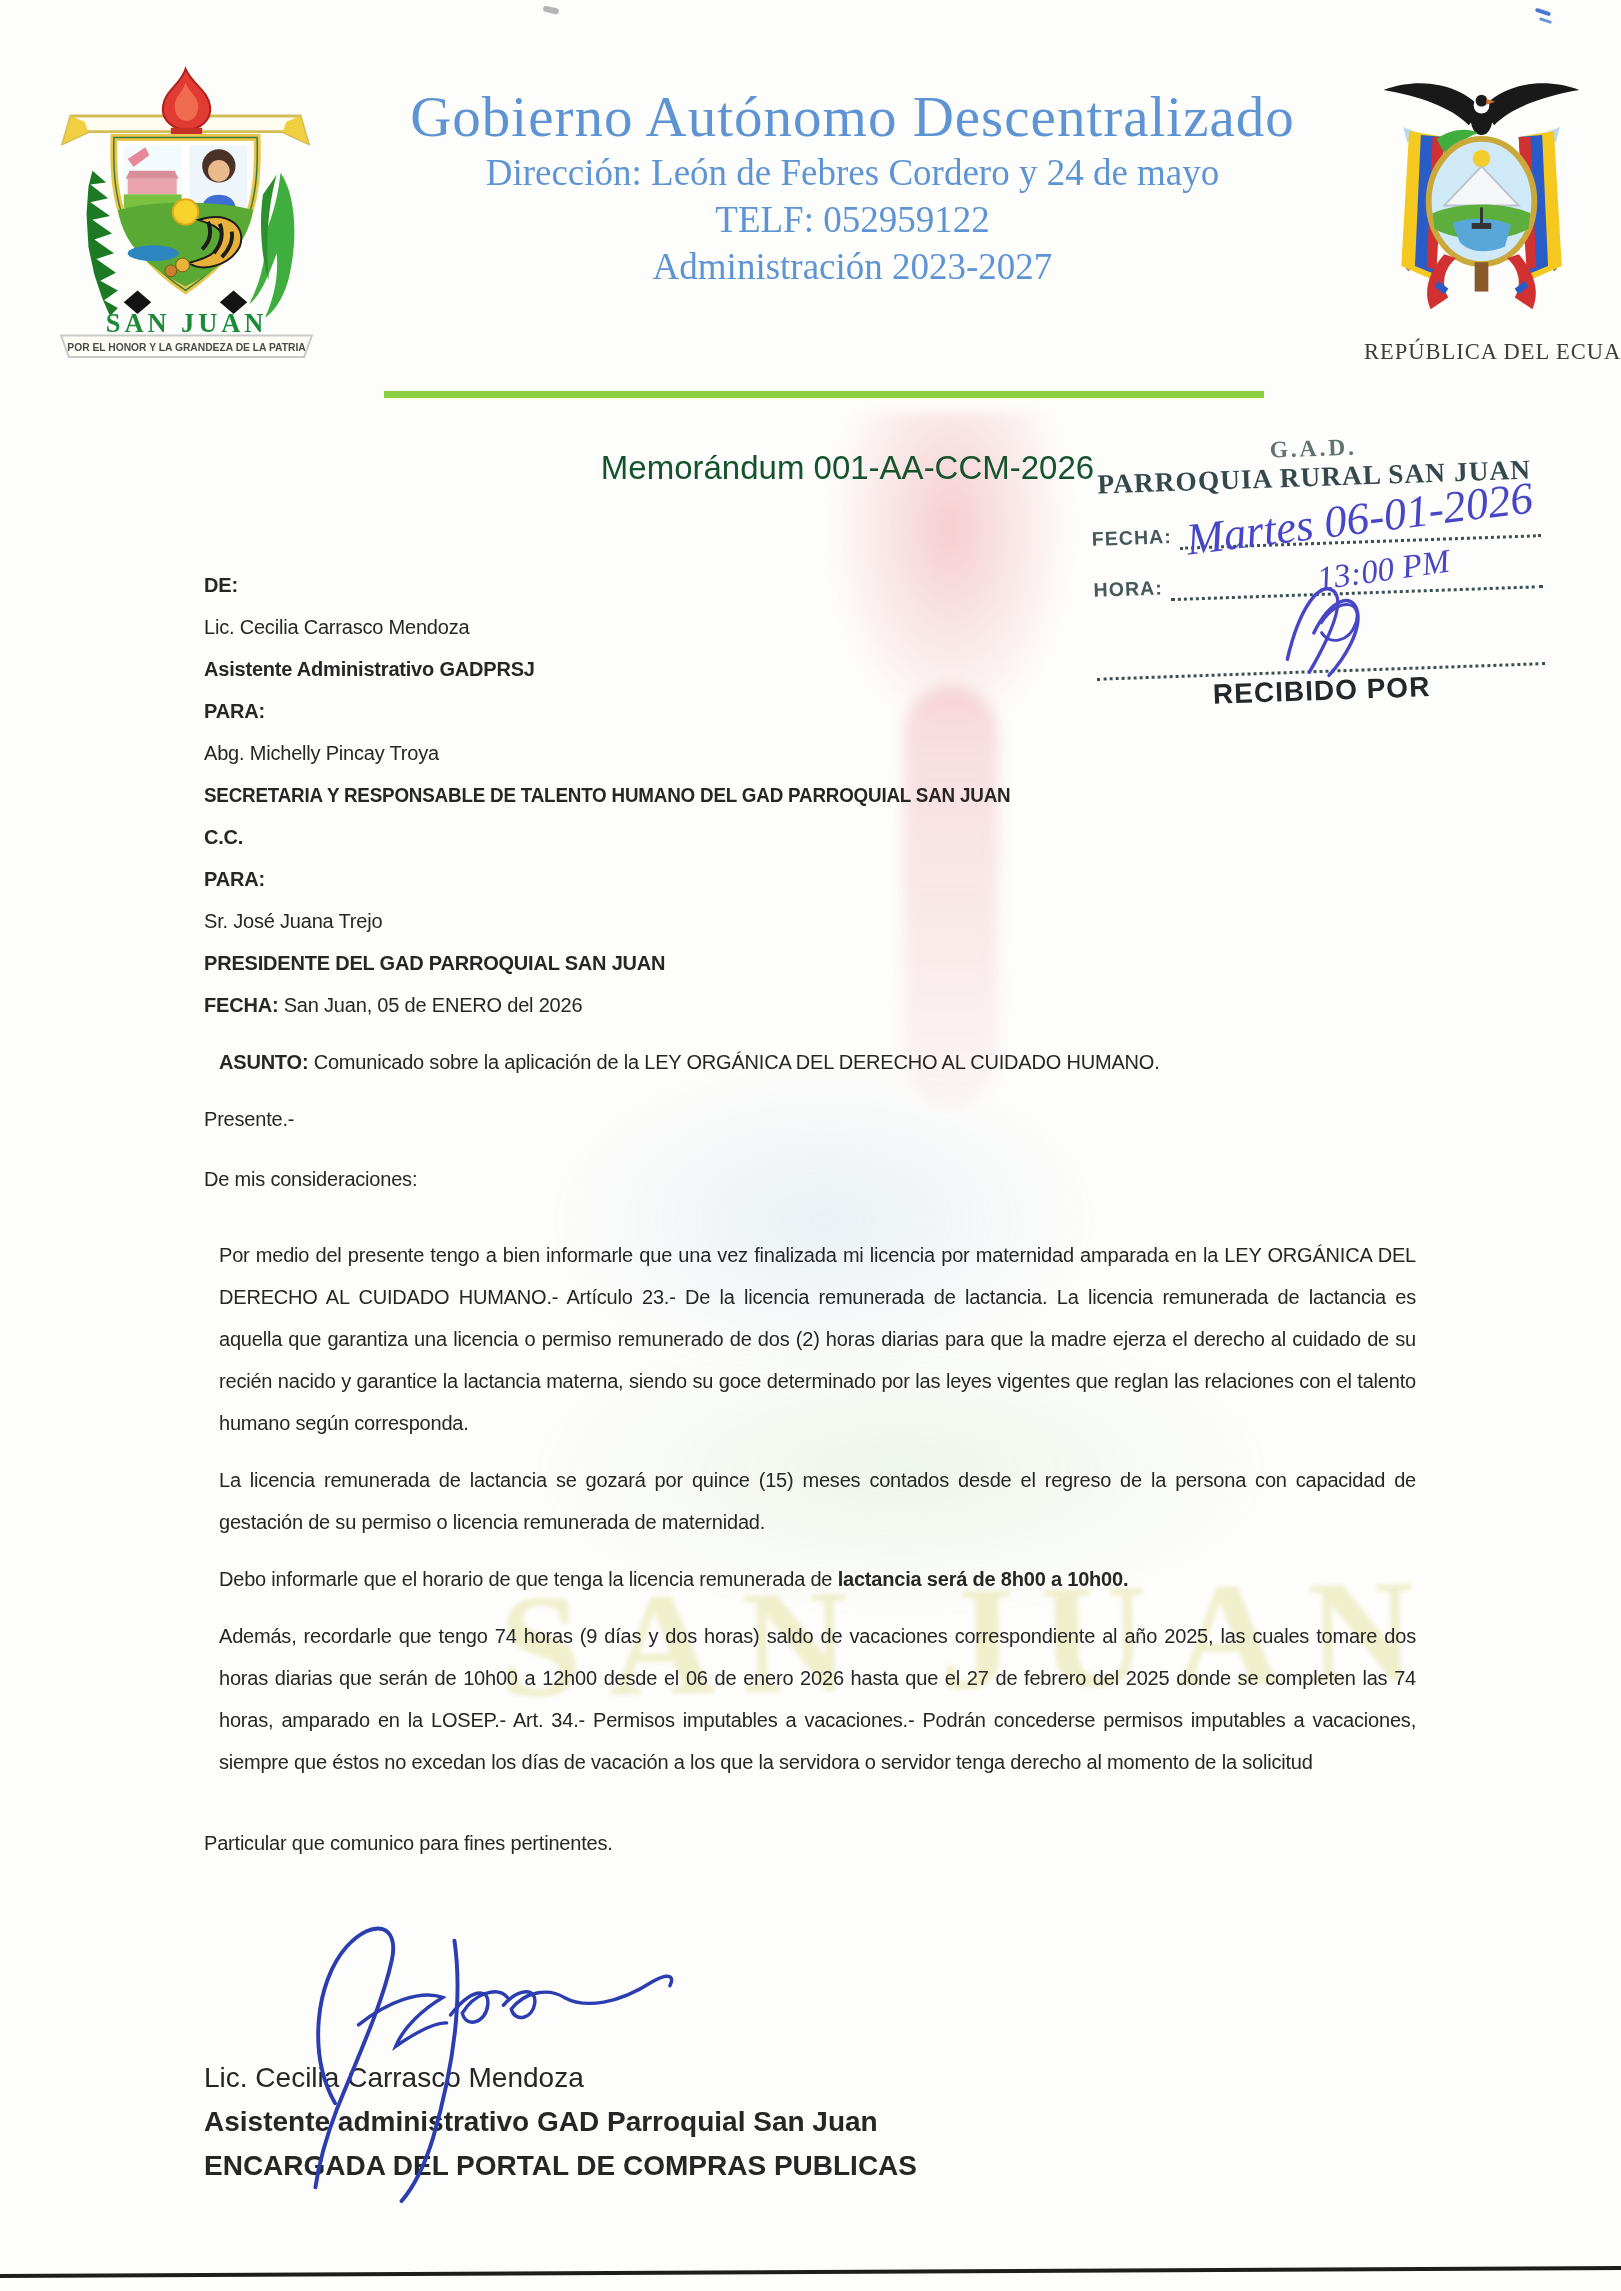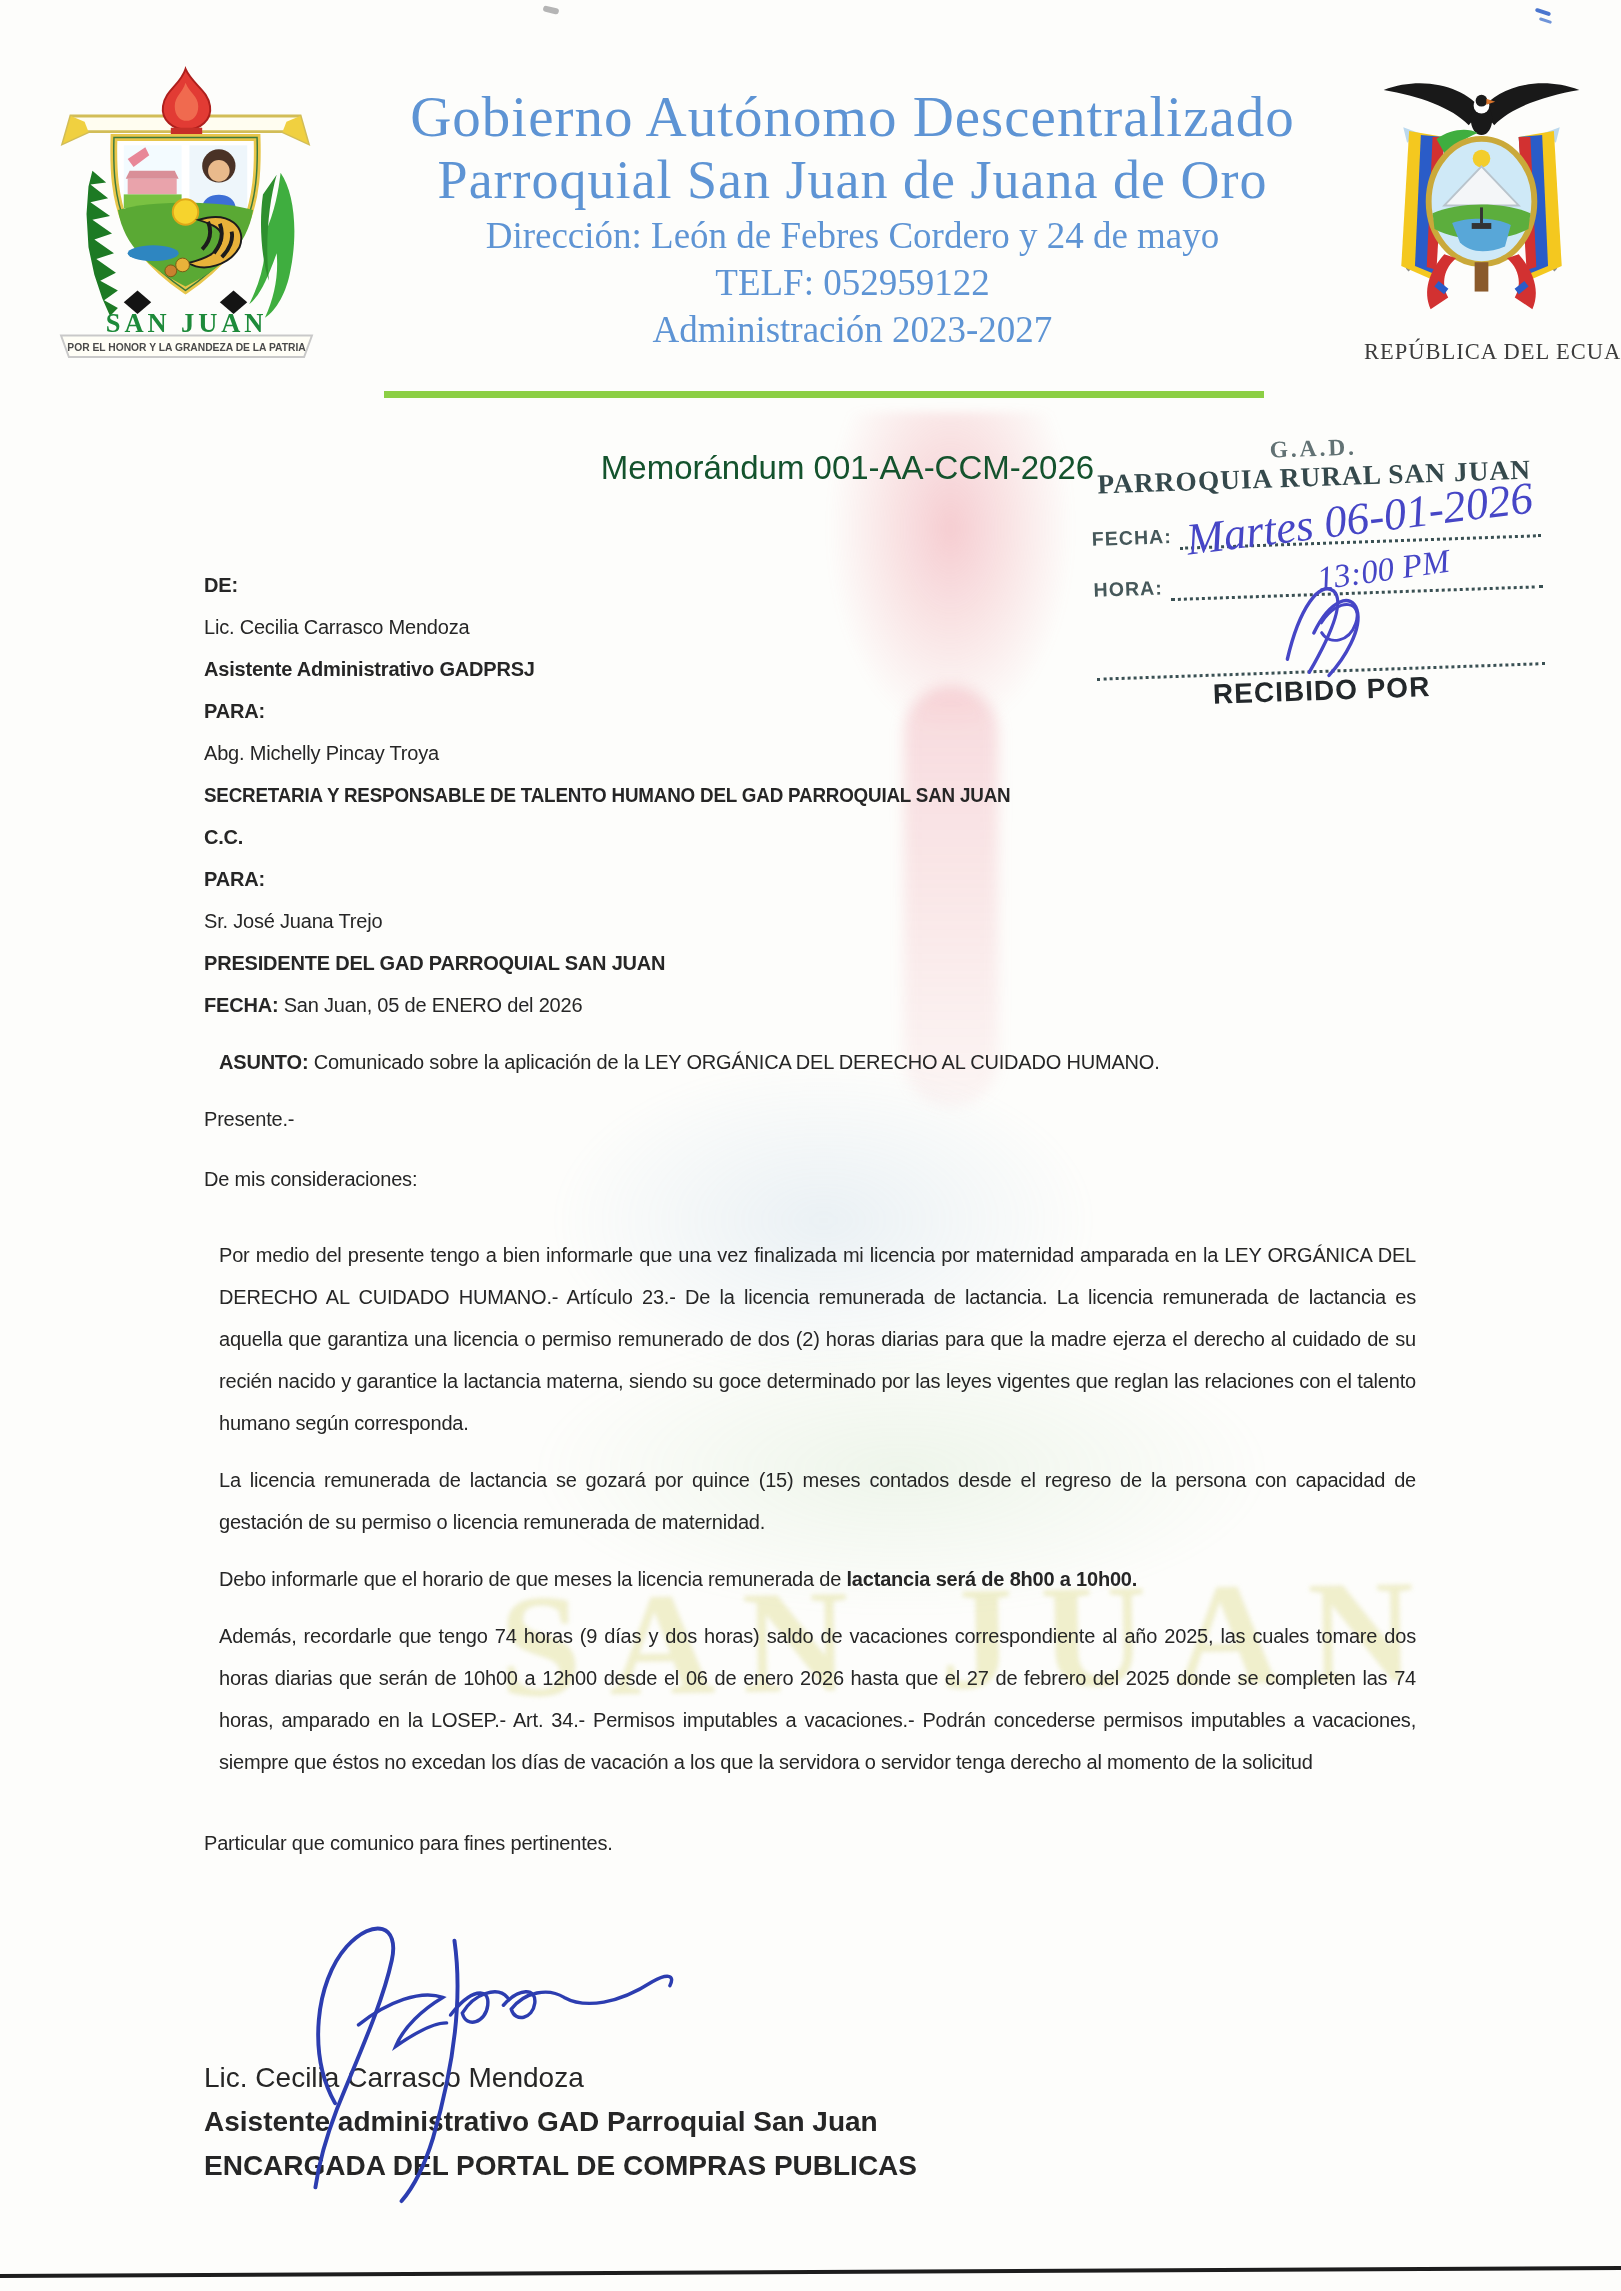--- a/index.html
+++ b/index.html
@@ -163,21 +163,20 @@
 
       <text x="134" y="272" text-anchor="middle" font-family="Liberation Serif, serif" font-weight="bold" font-size="27" fill="#1d8a3a" letter-spacing="4">SAN JUAN</text>
 
       <path d="M6,276 L262,276 L254,298 L14,298 Z" fill="#fffef6" stroke="#c9c9c9" stroke-width="2"></path>
       <text x="134" y="292" text-anchor="middle" font-family="Liberation Sans, sans-serif" font-weight="bold" font-size="10.5" fill="#4a4a4a">POR EL HONOR Y LA GRANDEZA DE LA PATRIA</text>
     </svg>
   </div>
 
   <div class="title-block">
     <div class="title-line1">Gobierno Autónomo Descentralizado</div>
-    <div class="title-line2">Parroquial San Juan de Juana de Oro</div>
     <div class="subtitle">Dirección: León de Febres Cordero y 24 de mayo</div>
     <div class="subtitle">TELF: 052959122</div>
     <div class="subtitle">Administración 2023-2027</div>
   </div>
   <div class="divider"></div>
 
   <div class="crest-right">
     <svg width="227" height="257" viewBox="0 0 232 262">
 
       <path d="M116,36 C100,14 58,0 16,16 C52,22 86,34 103,52 Z" fill="#191919"></path>
@@ -255,21 +254,21 @@
     <div class="line">Sr. José Juana Trejo</div>
     <div class="line b">PRESIDENTE DEL GAD PARROQUIAL SAN JUAN</div>
     <div class="line"><span class="b">FECHA:</span><span> San Juan, 05 de ENERO del 2026</span></div>
     <p><span class="b">ASUNTO:</span><span> Comunicado sobre la aplicación de la LEY ORGÁNICA DEL DERECHO AL CUIDADO HUMANO.</span></p>
     <div class="line">Presente.-</div>
     <div class="gap18"></div>
     <div class="line">De mis consideraciones:</div>
     <div class="gap20"></div>
     <p>Por medio del presente tengo a bien informarle que una vez finalizada mi licencia por maternidad amparada en la LEY ORGÁNICA DEL DERECHO AL CUIDADO HUMANO.- Artículo 23.- De la licencia remunerada de lactancia. La licencia remunerada de lactancia es aquella que garantiza una licencia o permiso remunerado de dos (2) horas diarias para que la madre ejerza el derecho al cuidado de su recién nacido y garantice la lactancia materna, siendo su goce determinado por las leyes vigentes que reglan las relaciones con el talento humano según corresponda.</p>
     <p>La licencia remunerada de lactancia se gozará por quince (15) meses contados desde el regreso de la persona con capacidad de gestación de su permiso o licencia remunerada de maternidad.</p>
-    <p><span>Debo informarle que el horario de que meses la licencia remunerada de </span><span class="b">lactancia será de 8h00 a 10h00.</span></p>
+    <p><span>Debo informarle que el horario de que tenga la licencia remunerada de </span><span class="b">lactancia será de 8h00 a 10h00.</span></p>
     <p>Además, recordarle que tengo 74 horas (9 días y dos horas) saldo de vacaciones correspondiente al año 2025, las cuales tomare dos horas diarias que serán de 10h00 a 12h00 desde el 06 de enero 2026 hasta que el 27 de febrero del 2025 donde se completen las 74 horas, amparado en la LOSEP.- Art. 34.- Permisos imputables a vacaciones.- Podrán concederse permisos imputables a vacaciones, siempre que éstos no excedan los días de vacación a los que la servidora o servidor tenga derecho al momento de la solicitud</p>
     <div class="gap24"></div>
     <div class="line">Particular que comunico para fines pertinentes.</div>
   </div>
 
   <svg class="sig-svg" width="470" height="314" viewBox="0 0 480 320">
     <path d="M96,200 C68,150 76,76 108,40 C136,10 162,18 154,54 C144,100 118,156 98,206 C88,232 80,258 76,286" stroke="#2c3db0" stroke-width="4" fill="none" stroke-linecap="round"></path>
     <path d="M120,120 C150,96 184,84 206,92 C186,104 166,122 158,142 C178,128 198,118 210,118" stroke="#2c3db0" stroke-width="3.5" fill="none" stroke-linecap="round"></path>
     <path d="M218,34 C226,90 218,160 196,236 C188,262 176,286 164,300" stroke="#2c3db0" stroke-width="4" fill="none" stroke-linecap="round"></path>
     <path d="M214,110 C234,84 254,80 252,100 C250,118 230,124 226,108 C238,88 262,80 272,92" stroke="#2c3db0" stroke-width="3.5" fill="none" stroke-linecap="round"></path>

